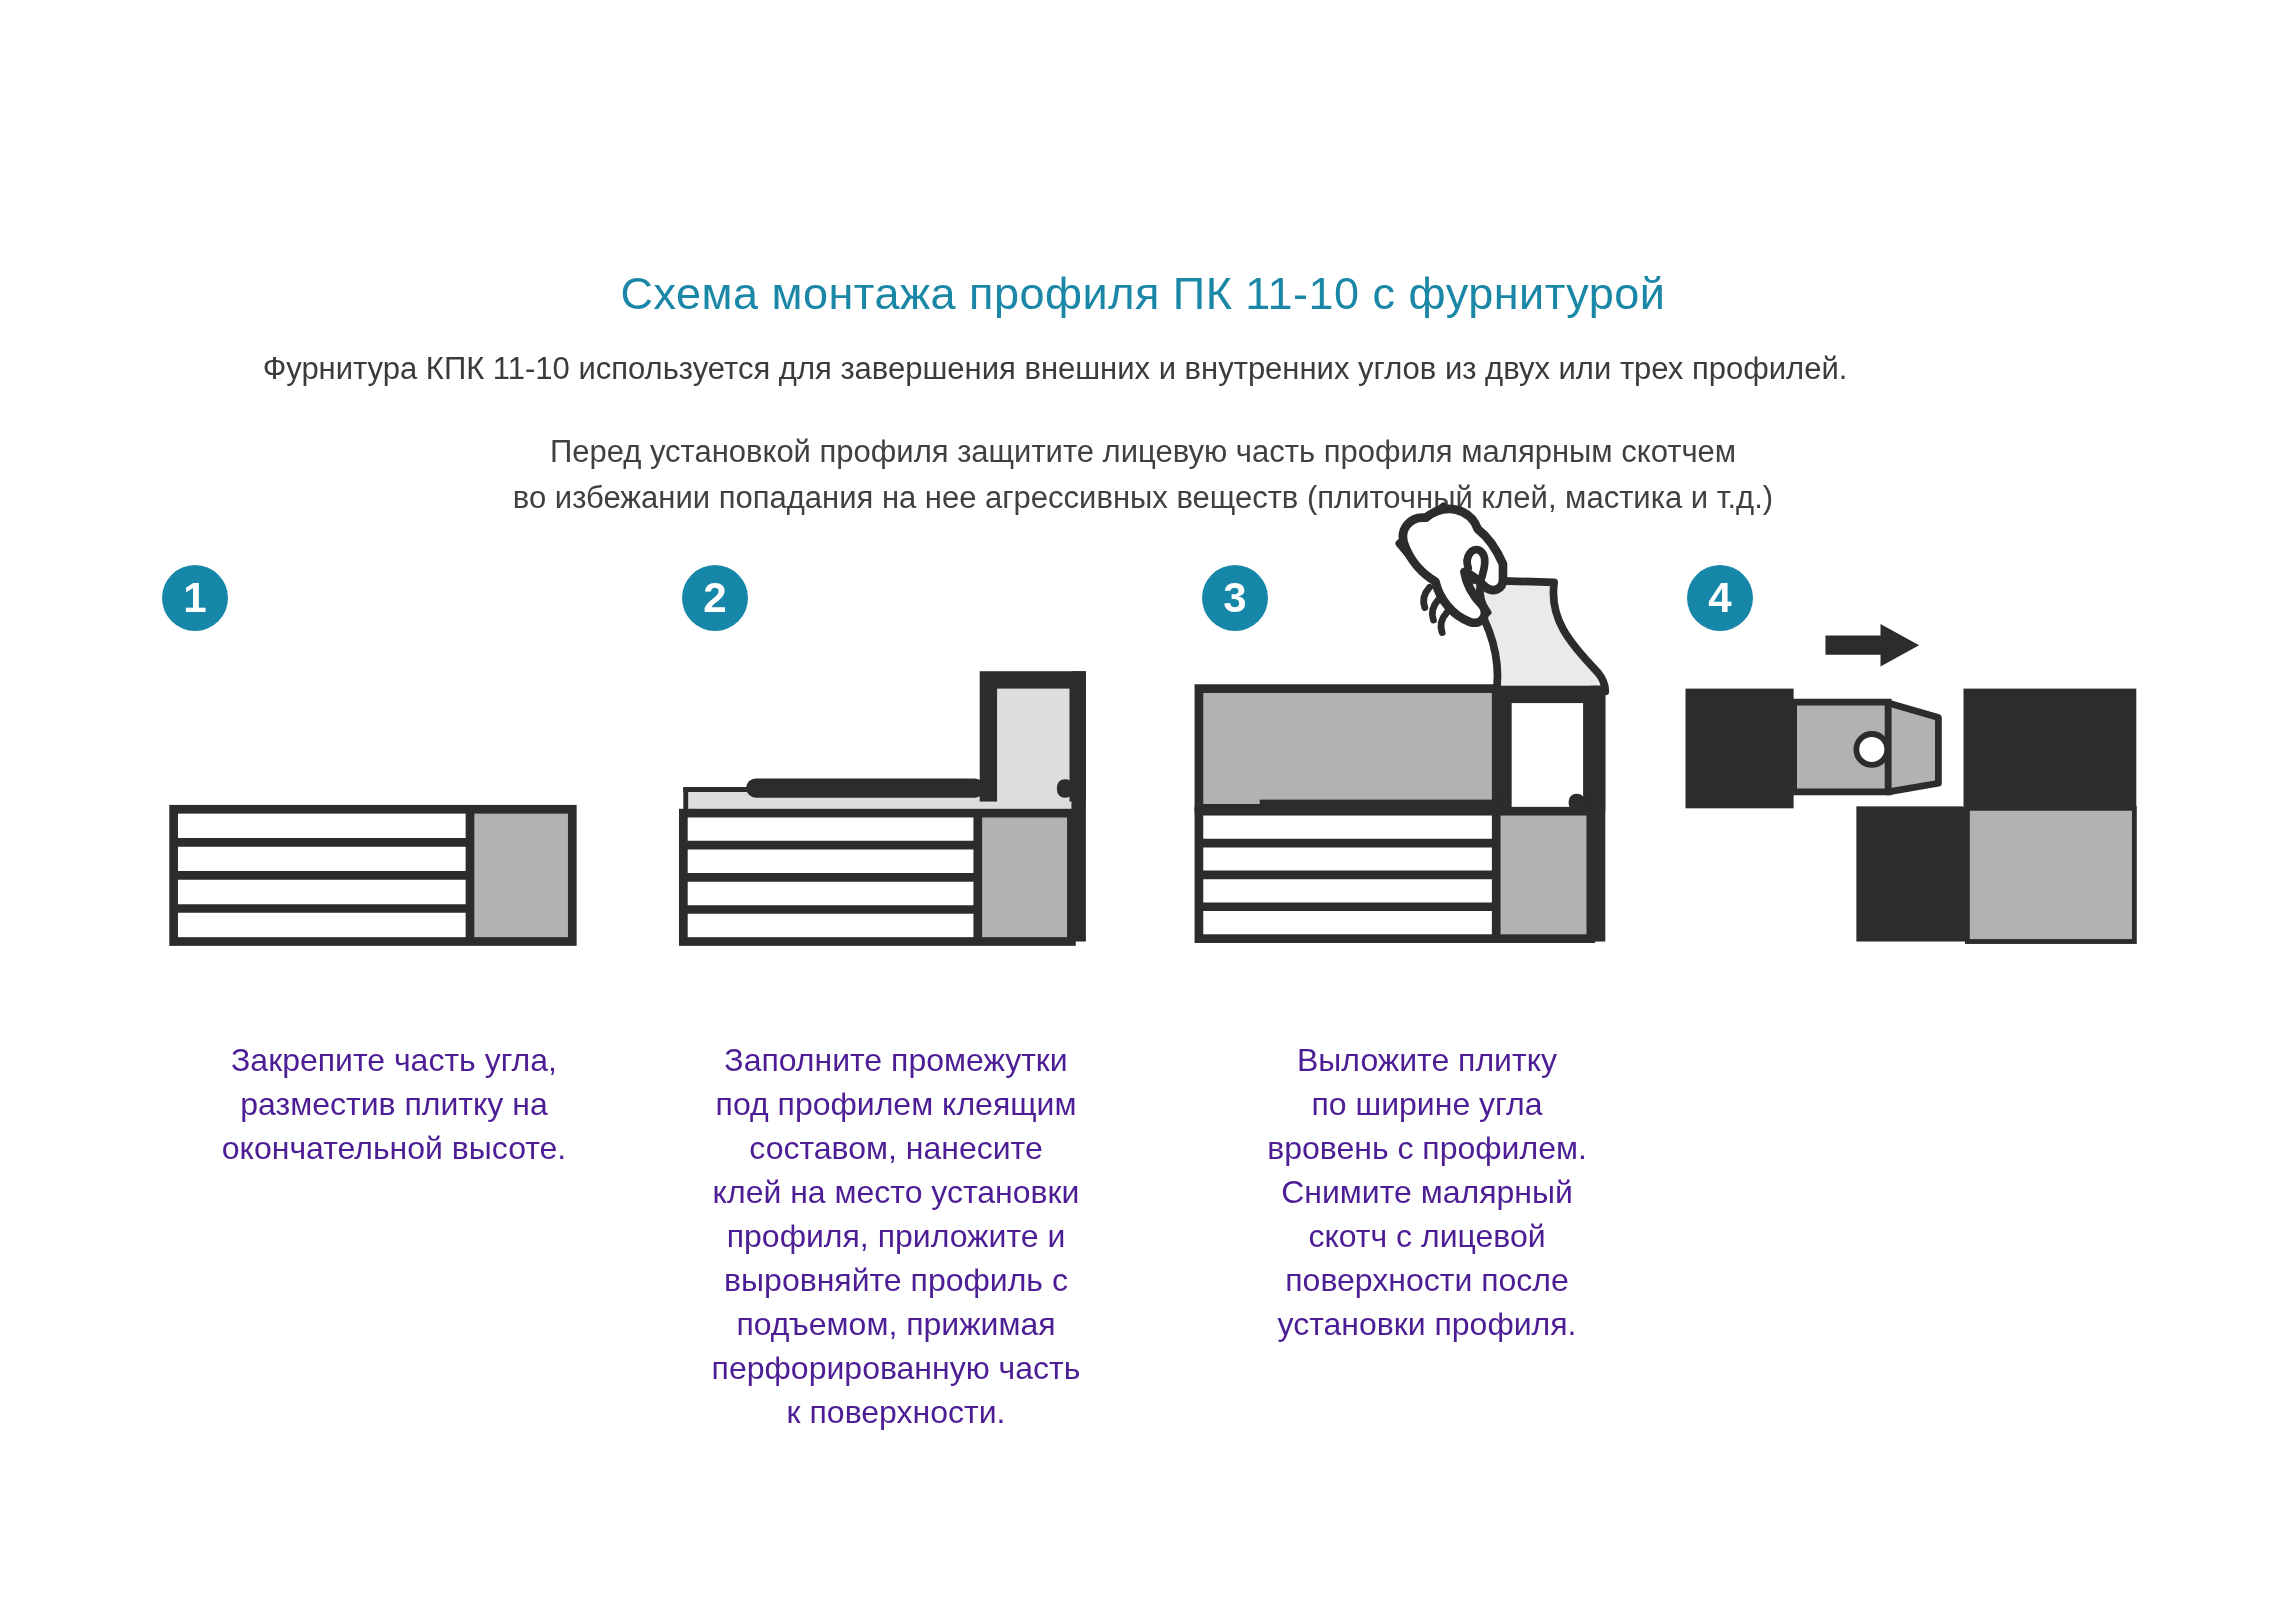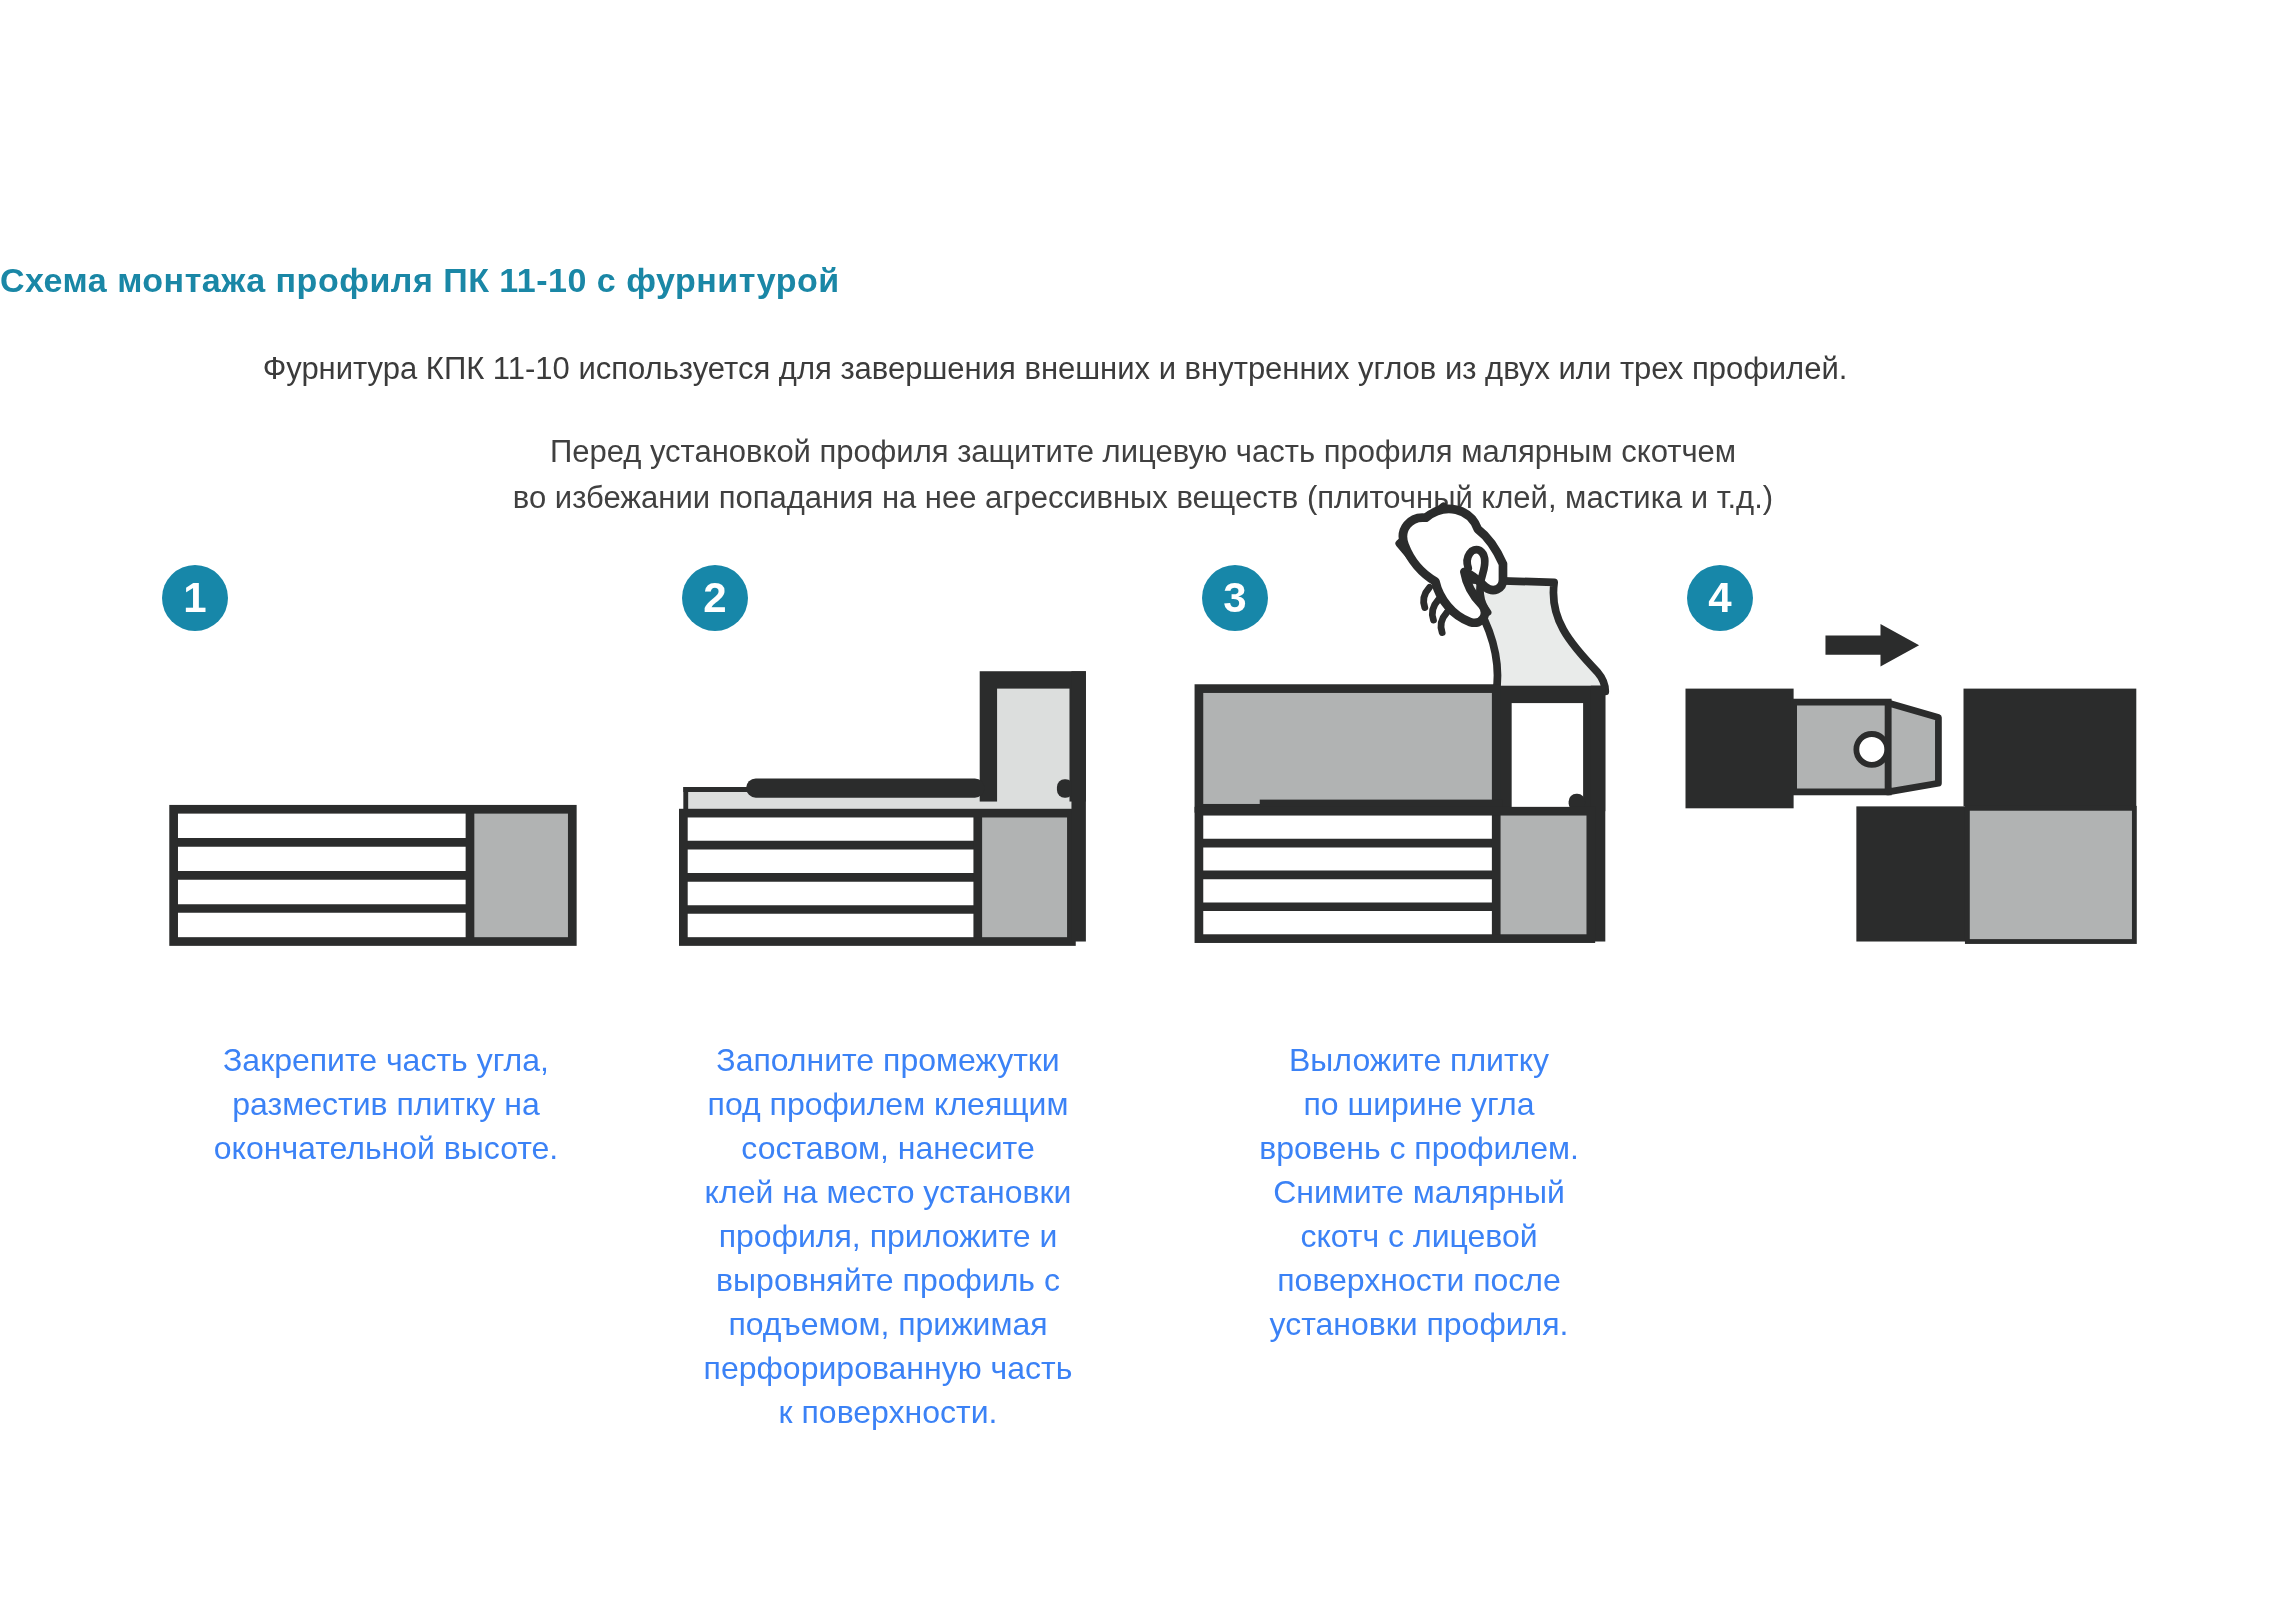--- a/index.html
+++ b/index.html
@@ -1,22 +1,22 @@
 <!DOCTYPE html>
 <html><head>
 <meta charset="utf-8">
 <style>
   html,body{margin:0;padding:0;}
   body{
     width:2286px;height:1601px;position:relative;background:#ffffff;
     font-family:"Liberation Sans", sans-serif;overflow:hidden;
   }
   .title{
-    position:absolute;top:238px;left:0;width:2286px;text-align:left;
-    font-size:34px;font-weight:700;color:#1a87a6;letter-spacing:0.5px;
+    position:absolute;top:238px;left:0;width:2286px;text-align:center;
+    font-size:45px;font-weight:400;color:#1a87a6;letter-spacing:0.5px;
   }
   .subtitle{
     position:absolute;top:320px;left:0;width:2110px;text-align:center;
     font-size:31px;color:#3b3b3b;
   }
   .note{
     position:absolute;top:398px;left:0;width:2286px;text-align:center;
     font-size:31px;line-height:46px;color:#404040;white-space:pre-line;
   }
   .steps{position:absolute;top:483px;left:0;width:2286px;height:975px;}
@@ -24,22 +24,22 @@
   .step-1{left:130px}.step-2{left:632px}.step-3{left:1163px}.step-4{left:1666px}
   .badge{
     position:absolute;top:82px;width:66px;height:66px;border-radius:50%;
     background:#1787a9;color:#ffffff;display:flex;align-items:center;justify-content:center;
     font-size:42px;font-weight:700;
   }
   .step-1 .badge{left:32px}.step-2 .badge{left:50px}
   .step-3 .badge{left:39px}.step-4 .badge{left:21px}
   svg.illus{position:absolute;top:0;left:0;width:512px;height:473px;display:block;}
   .caption{
-    position:absolute;top:523px;left:0;width:512px;text-align:center;
-    font-size:32px;line-height:44px;color:#3b82f6;white-space:pre-line;
+    position:absolute;top:523px;left:8px;width:512px;text-align:center;
+    font-size:32px;line-height:44px;color:#4c1d95;white-space:pre-line;
   }
 </style>
 </head>
 <body>
 
 <div class="page">
 
   <h1 class="title">Схема монтажа профиля ПК 11-10 с фурнитурой</h1>
   <p class="subtitle">Фурнитура КПК 11-10 используется для завершения внешних и внутренних углов из двух или трех профилей.</p>
   <p class="note">Перед установкой профиля защитите лицевую часть профиля малярным скотчем

